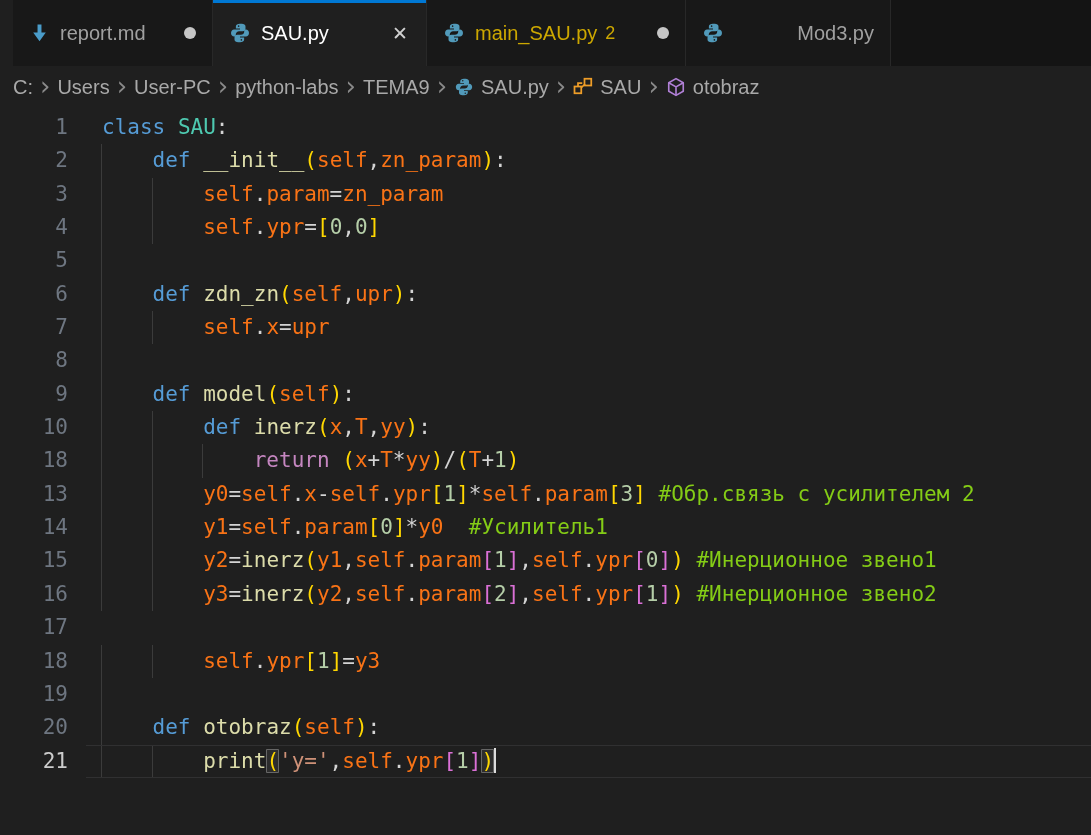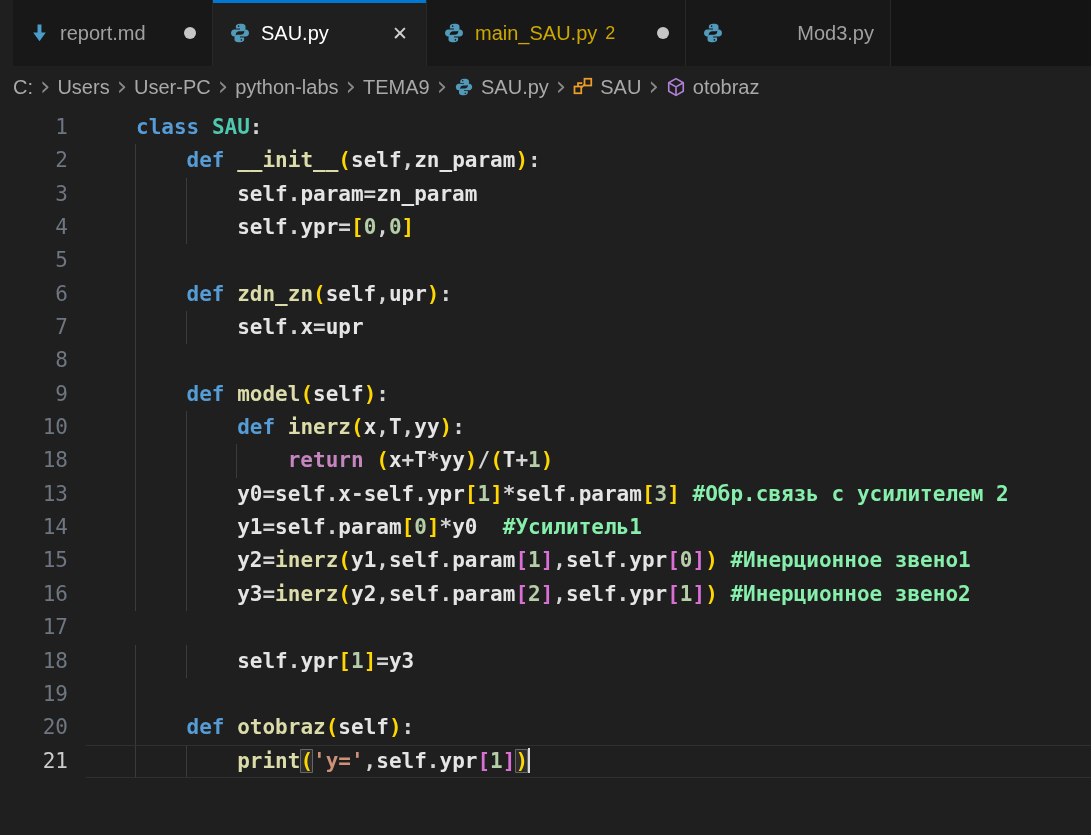--- a/index.html
+++ b/index.html
@@ -44,34 +44,34 @@
     font-family:"DejaVu Sans Mono","Liberation Mono",monospace;
     font-size:21px;height:726px;
   }
   .line{display:flex;height:33.35px;line-height:33.35px;position:relative;}
   .gutter{width:68px;text-align:right;color:#6e7681;flex:none;user-select:none;}
   .line.current .gutter{color:#cccccc;}
   .line.current::after{
     content:"";position:absolute;left:86px;right:0;top:0;bottom:0;
     border-top:1px solid #303031;border-bottom:1px solid #303031;pointer-events:none;
   }
-  .code{position:relative;margin-left:68px;white-space:pre;flex:1;color:#cccccc;font-weight:bold;}
+  .code{position:relative;margin-left:34px;white-space:pre;flex:1;color:#cccccc;}
   .iguide{position:absolute;top:0;bottom:0;width:1px;background:#3b3b3b;}
   .cursor{display:inline-block;width:2px;height:25px;background:#dcdcdc;vertical-align:-5px;}
   
   .tk-pl{color:#cccccc;}
   .tk-kw{color:#569cd6;}
   .tk-cls{color:#4ec9b0;}
   .tk-fn{color:#dcdcaa;}
-  .tk-var{color:#e5e5e5;}
+  .tk-var{color:#f97316;}
   .tk-op{color:#d4d4d4;}
   .tk-num{color:#b5cea8;}
   .tk-str{color:#ce9178;}
   .tk-ctrl{color:#c586c0;}
-  .tk-com{color:#86efac;}
+  .tk-com{color:#84cc16;}
   .tk-b1{color:#ffd700;}
   .tk-b2{color:#da70d6;}
   .tk-b1m{color:#ffd700;box-shadow:inset 0 0 0 1px #666666;background:rgba(120,120,120,.17);border-radius:1px;}
 </style>
 </head>
 <body>
 
 <div class="tabbar">
 
   <div class="tab">

